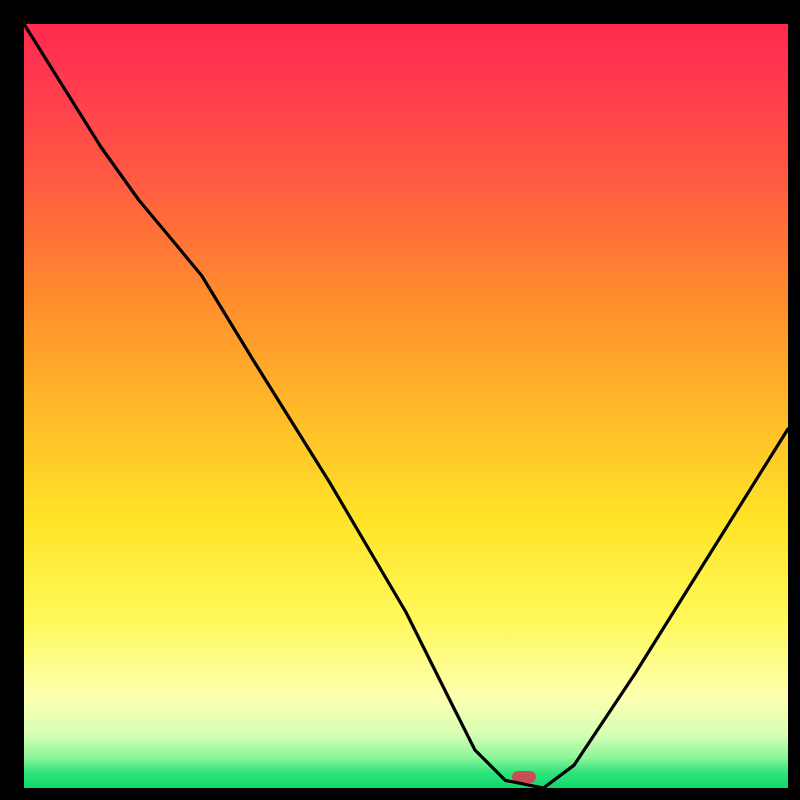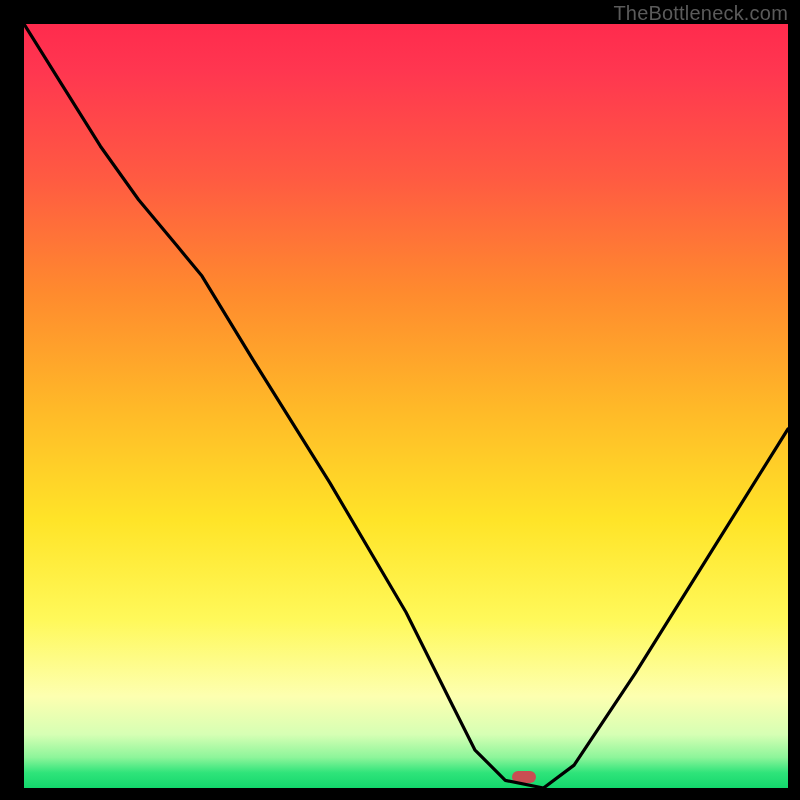--- a/index.html
+++ b/index.html
@@ -70,14 +70,13 @@
   <div class="plot-area">
     <div class="gradient"></div>
 
     <div class="marker" style="left: 488.42px; top: 746.54px;"></div>
 
     <svg class="curve" viewBox="0 0 764 764" preserveAspectRatio="none">
       <path d="M0.0 0.0 L38.2 61.1 L76.4 122.2 L114.6 175.7 L152.8 221.6 L178.0 252.1 L229.2 336.2 L305.6 458.4 L382.0 588.3 L427.8 680.0 L450.8 725.8 L481.3 756.4 L519.5 764.0 L550.1 741.1 L611.2 649.4 L687.6 527.2 L764.0 404.9" fill="none" stroke="#000" stroke-width="3.2" stroke-linecap="round" stroke-linejoin="round"></path>
     </svg>
   </div>
 
-  <div class="watermark">TheBottleneck.com</div>
 </div>
 
 </body></html>

